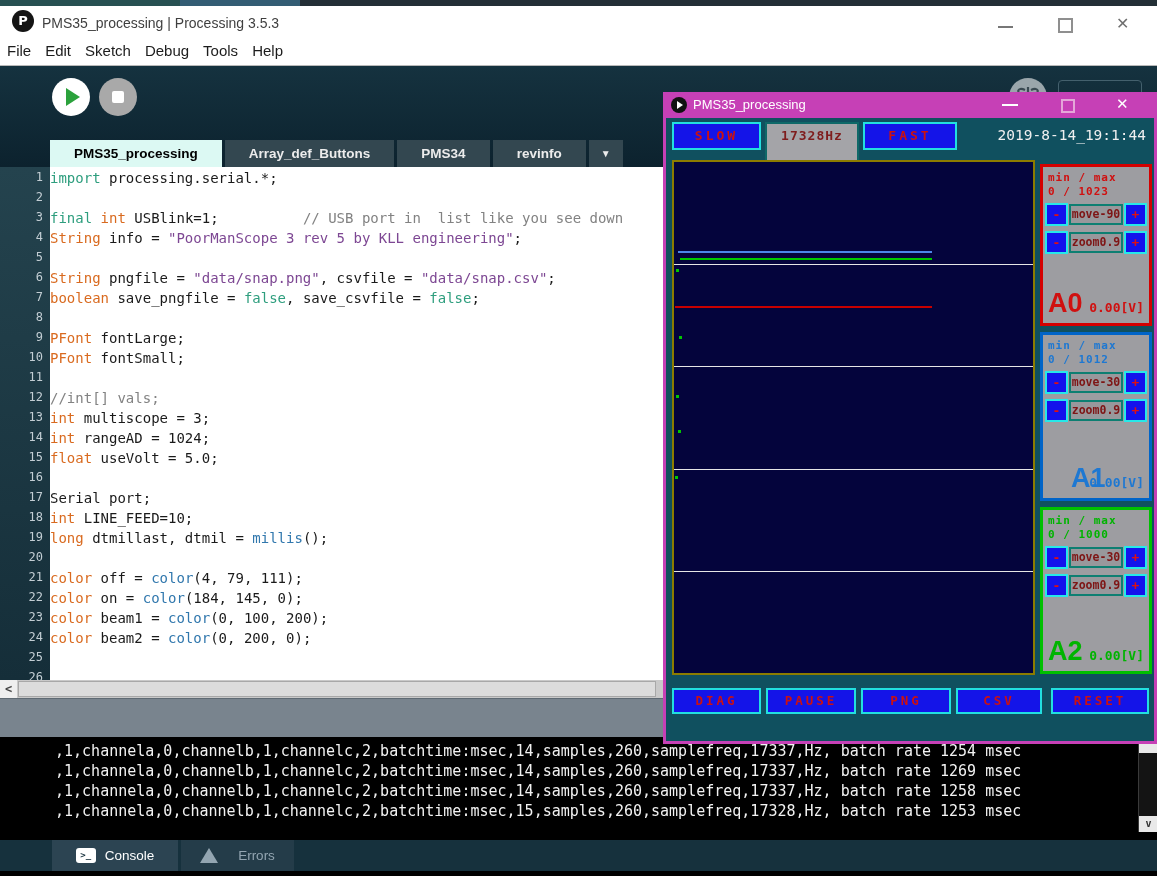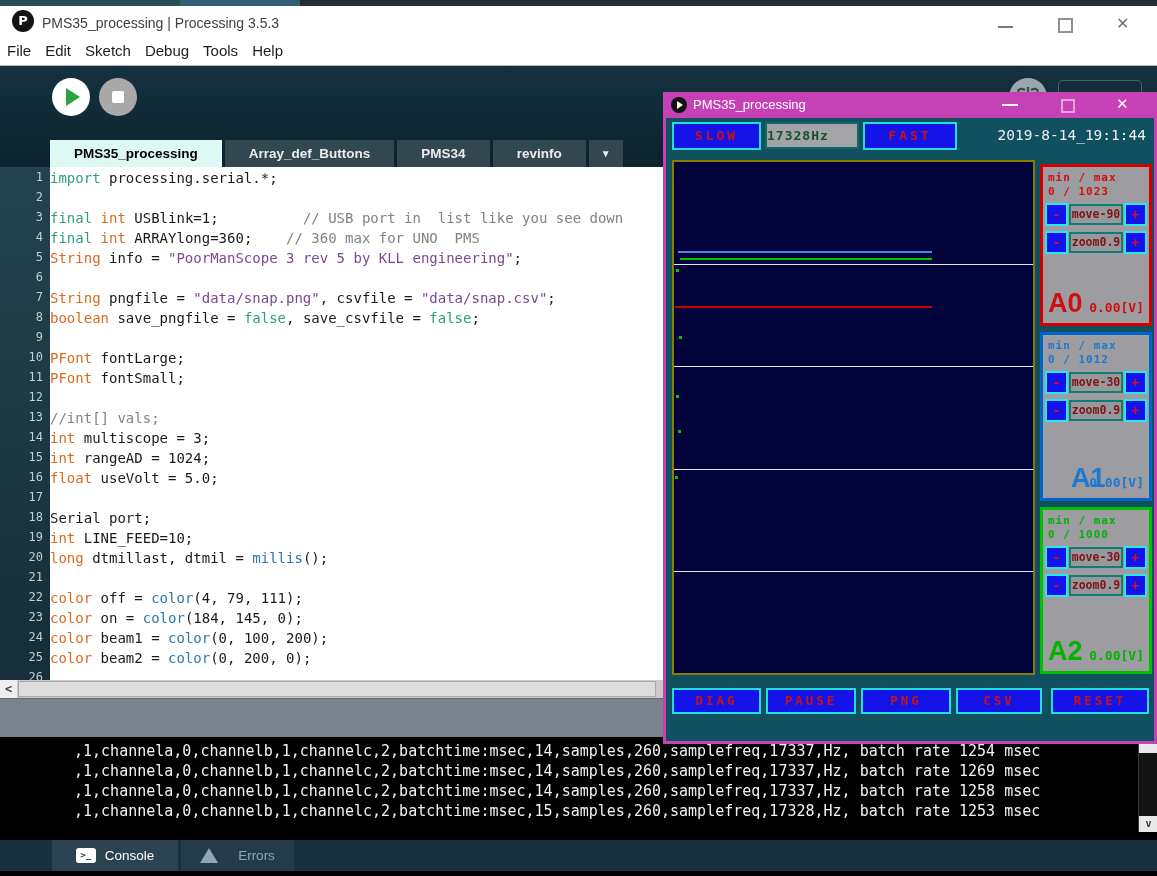--- a/index.html
+++ b/index.html
@@ -54,21 +54,21 @@
   #gutter,#code{padding-top:3px;box-sizing:border-box;}
   
   #hscroll{left:0;top:680px;width:1157px;height:18px;background:#c9c9c9;}
   #hscroll-left{left:0;top:0;width:17px;height:18px;background:#efefef;color:#444;
                 font:bold 12px "DejaVu Sans Mono",monospace;text-align:center;line-height:18px;}
   #hscroll-thumb{left:18px;top:1px;width:638px;height:16px;background:#dcdcdc;border:1px solid #a8a8a8;box-sizing:border-box;}
   
   #statusband{left:0;top:698px;width:1157px;height:39px;background:#79848e;border-top:1px solid #5f6a73;}
   
   #console{left:0;top:737px;width:1157px;height:95px;background:#000;}
-  .con-line{height:20px;line-height:20px;padding-left:74px;white-space:pre;
+  .con-line{height:20px;line-height:20px;padding-left:55px;white-space:pre;
             font:15px "DejaVu Sans Mono",monospace;color:#f2f2f2;}
   #console-lines{position:absolute;left:0;top:5px;width:1130px;}
   #vscroll{left:1138px;top:0;width:19px;height:95px;background:#141414;border-left:1px solid #3a3a3a;}
   .vs-btn{left:0;width:19px;height:16px;background:#e9e9e9;color:#333;text-align:center;
           font:bold 10px "DejaVu Sans Mono",monospace;line-height:16px;}
   #vs-up{top:0;}
   #vs-down{top:79px;}
   
   #footer-black1{left:0;top:832px;width:1157px;height:8px;background:#000;}
   #footer{left:0;top:840px;width:1157px;height:31px;background:#16313d;}
@@ -93,23 +93,23 @@
   #sk-min{left:339px;top:12px;width:16px;height:2px;background:#fff;}
   #sk-max{left:398px;top:7px;width:10px;height:10px;border:2px solid #e4a6d8;}
   #sk-close{left:453px;top:3px;color:#fff;font-size:15px;}
   #sketch{position:absolute;}
   #sk-titlebar,#sk-icon,#sk-title,#sk-min,#sk-max,#sk-close{position:absolute;}
   #sk-content{position:absolute;left:0;top:0;width:488px;height:597px;}
   .sk-btn{position:absolute;box-sizing:border-box;background:#1414e8;border:2px solid #22dfdf;
           color:#cc1111;font:bold 13px "DejaVu Sans Mono",monospace;letter-spacing:3px;
           text-align:center;}
   #btn-slow{left:6px;top:4px;width:89px;height:28px;line-height:24px;}
-  #freq-display{position:absolute;left:99px;top:4px;width:94px;height:27px;box-sizing:border-box;
-          background:#a4a4a8;border:2px solid #0e6868;color:#14532d;
-          font:bold 13px "DejaVu Sans Mono",monospace;letter-spacing:1px;text-align:left;line-height:24px;}
+  #freq-display{position:absolute;left:99px;top:4px;width:94px;height:40px;box-sizing:border-box;
+          background:#a4a4a8;border:2px solid #0e6868;color:#7f1d1d;
+          font:bold 13px "DejaVu Sans Mono",monospace;letter-spacing:1px;text-align:center;line-height:24px;}
   #btn-fast{left:197px;top:4px;width:94px;height:28px;line-height:24px;}
   #sk-date{position:absolute;right:8px;top:9px;color:#f0f0f0;font-size:14.5px;
            font-family:"DejaVu Sans Mono",monospace;}
   #scope{position:absolute;left:6px;top:42px;width:363px;height:515px;box-sizing:border-box;
          background:#04043c;border:2px solid #8c7c00;}
   .gridline{position:absolute;left:0;width:100%;height:1px;background:#e6e6e6;}
   .trace{position:absolute;height:2px;}
   .dot{position:absolute;width:3px;height:3px;}
   .chan-panel{position:absolute;left:374px;width:112px;box-sizing:border-box;background:#9d9da1;}
   .chan-inner{position:absolute;left:0;top:0;right:0;bottom:0;}
@@ -207,21 +207,20 @@
       <span class="ln">22</span>
       <span class="ln">23</span>
       <span class="ln">24</span>
       <span class="ln">25</span>
       <span class="ln">26</span>
     </div>
   <div id="code" class="abs">
       <div class="ed-line"><span class="tok-k1">import</span><span class="tok-pl"> processing.serial.*;</span></div>
       <div class="ed-line"></div>
       <div class="ed-line"><span class="tok-k1">final</span><span class="tok-pl"> </span><span class="tok-k2">int</span><span class="tok-pl"> USBlink=1;          </span><span class="tok-com">// USB port in  list like you see down</span></div>
-      <div class="ed-line"><span class="tok-k1">final</span><span class="tok-pl"> </span><span class="tok-k2">int</span><span class="tok-pl"> ARRAYlong=360;    </span><span class="tok-com">// 360 max for UNO  PMS</span></div>
       <div class="ed-line"><span class="tok-k2">String</span><span class="tok-pl"> info = </span><span class="tok-str">"PoorManScope 3 rev 5 by KLL engineering"</span><span class="tok-pl">;</span></div>
       <div class="ed-line"></div>
       <div class="ed-line"><span class="tok-k2">String</span><span class="tok-pl"> pngfile = </span><span class="tok-str">"data/snap.png"</span><span class="tok-pl">, csvfile = </span><span class="tok-str">"data/snap.csv"</span><span class="tok-pl">;</span></div>
       <div class="ed-line"><span class="tok-k2">boolean</span><span class="tok-pl"> save_pngfile = </span><span class="tok-k1">false</span><span class="tok-pl">, save_csvfile = </span><span class="tok-k1">false</span><span class="tok-pl">;</span></div>
       <div class="ed-line"></div>
       <div class="ed-line"><span class="tok-k2">PFont</span><span class="tok-pl"> fontLarge;</span></div>
       <div class="ed-line"><span class="tok-k2">PFont</span><span class="tok-pl"> fontSmall;</span></div>
       <div class="ed-line"></div>
       <div class="ed-line"><span class="tok-com">//int[] vals;</span></div>
       <div class="ed-line"><span class="tok-k2">int</span><span class="tok-pl"> multiscope = 3;</span></div>

